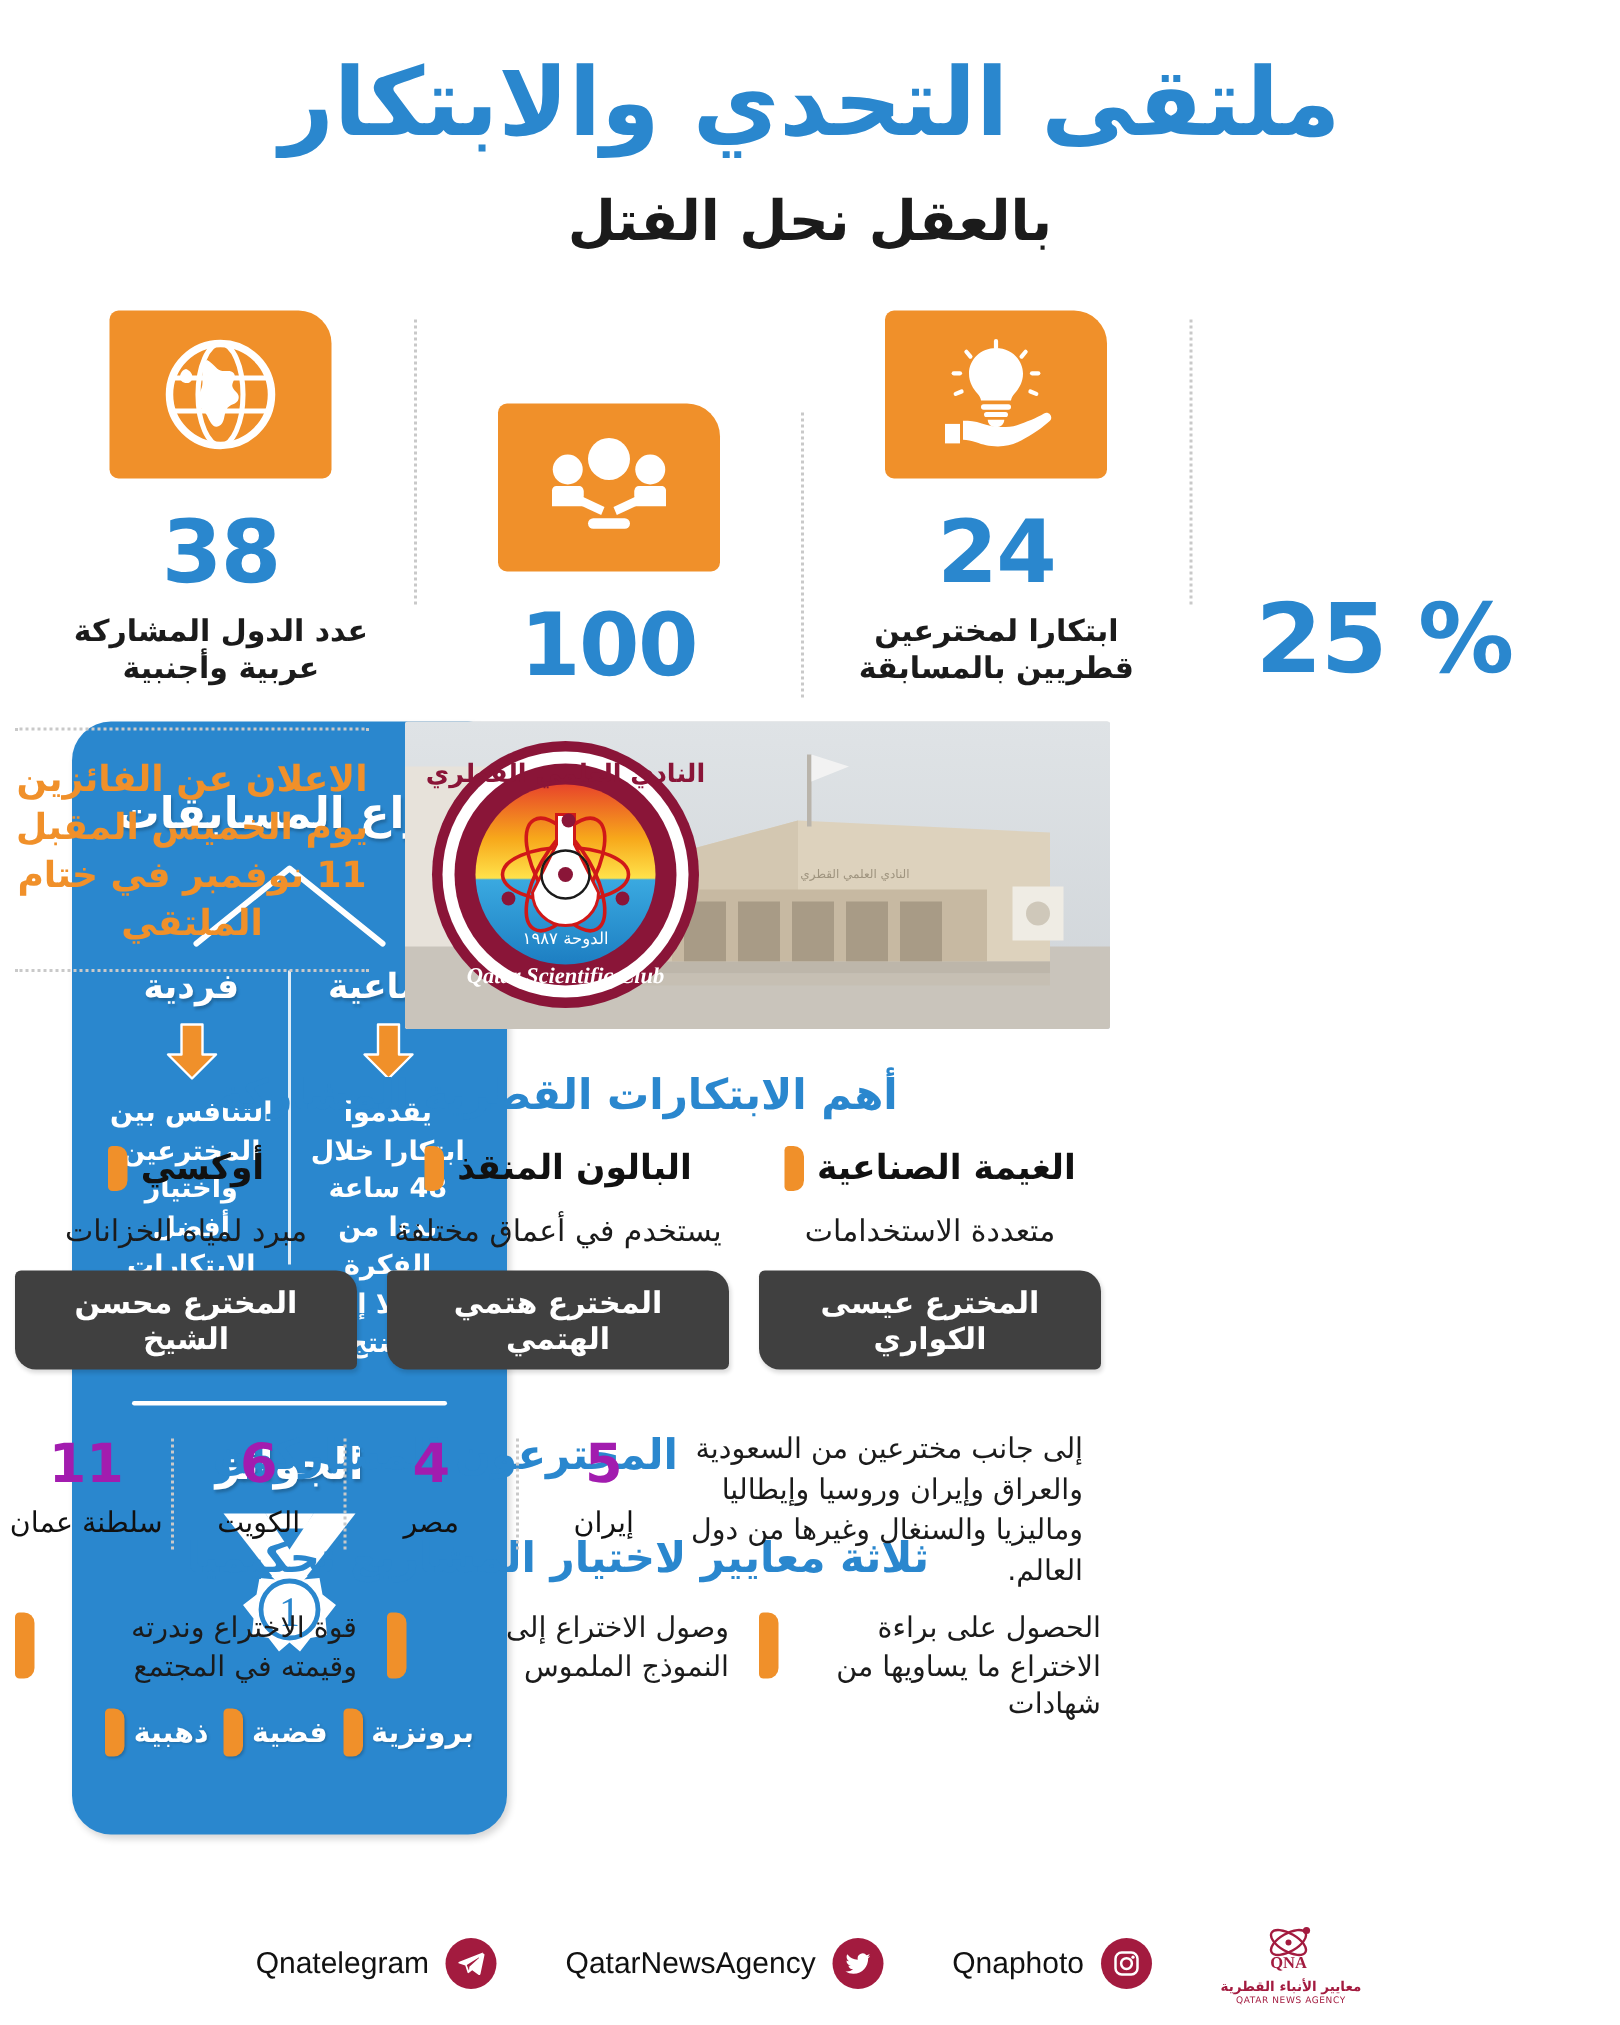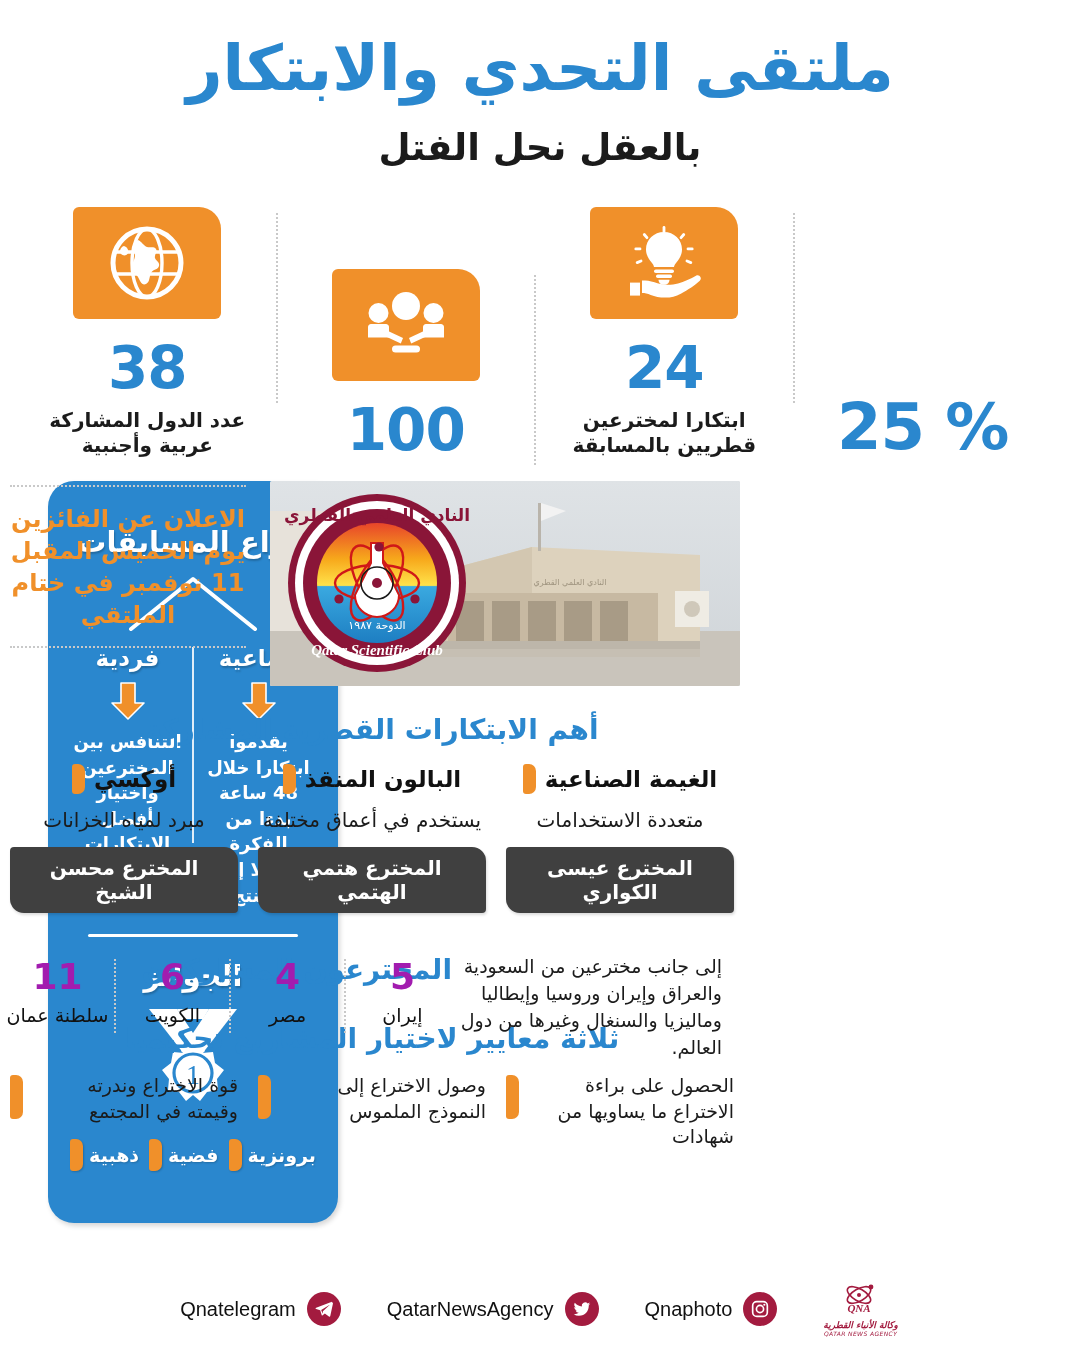--- a/index.html
+++ b/index.html
@@ -200,21 +200,21 @@
   }
   .social{display:flex;flex-direction:row;align-items:center;gap:11px;}
   .social .circ{
     width:34px;height:34px;border-radius:50%;background:#A31B3F;
     display:flex;align-items:center;justify-content:center;flex:0 0 auto;
   }
   .social .handle{
     font-size:20px;color:#111;direction:ltr;
     font-family:"Liberation Sans",sans-serif;
   }
-  .qna-logo{text-align:center;direction:ltr;margin-right:2px;font-style:italic;}
+  .qna-logo{text-align:center;direction:ltr;margin-right:2px;}
   .qna-ar{font-size:9px;color:#A31B3F;font-weight:bold;}
   .qna-en{font-size:6px;color:#A31B3F;letter-spacing:.4px;}
 </style>
 </head>
 <body>
 
 <div class="page">
 
   <div class="header">
     <h1 class="main-title">ملتقى التحدي والابتكار</h1>
@@ -528,18 +528,18 @@
     <div class="qna-logo">
       <svg width="52" height="34" viewBox="0 0 52 34" aria-hidden="true">
         <g fill="none" stroke="#A31B3F" stroke-width="1.6">
           <ellipse cx="24" cy="13" rx="13" ry="6" transform="rotate(-30 24 13)"></ellipse>
           <ellipse cx="24" cy="13" rx="13" ry="6" transform="rotate(30 24 13)"></ellipse>
         </g>
         <circle cx="36" cy="5" r="2.4" fill="#A31B3F"></circle>
         <circle cx="24" cy="13" r="2" fill="#A31B3F"></circle>
         <text x="24" y="30" font-size="11" fill="#A31B3F" text-anchor="middle" font-family="Liberation Serif, serif" font-weight="bold">QNA</text>
       </svg>
-      <div class="qna-ar">وكالة الأنباء القطرية</div>
+      <div class="qna-ar">معايير الأنباء القطرية</div>
       <div class="qna-en">QATAR NEWS AGENCY</div>
     </div>
   </div>
 
 </div>
 
 </body></html>

